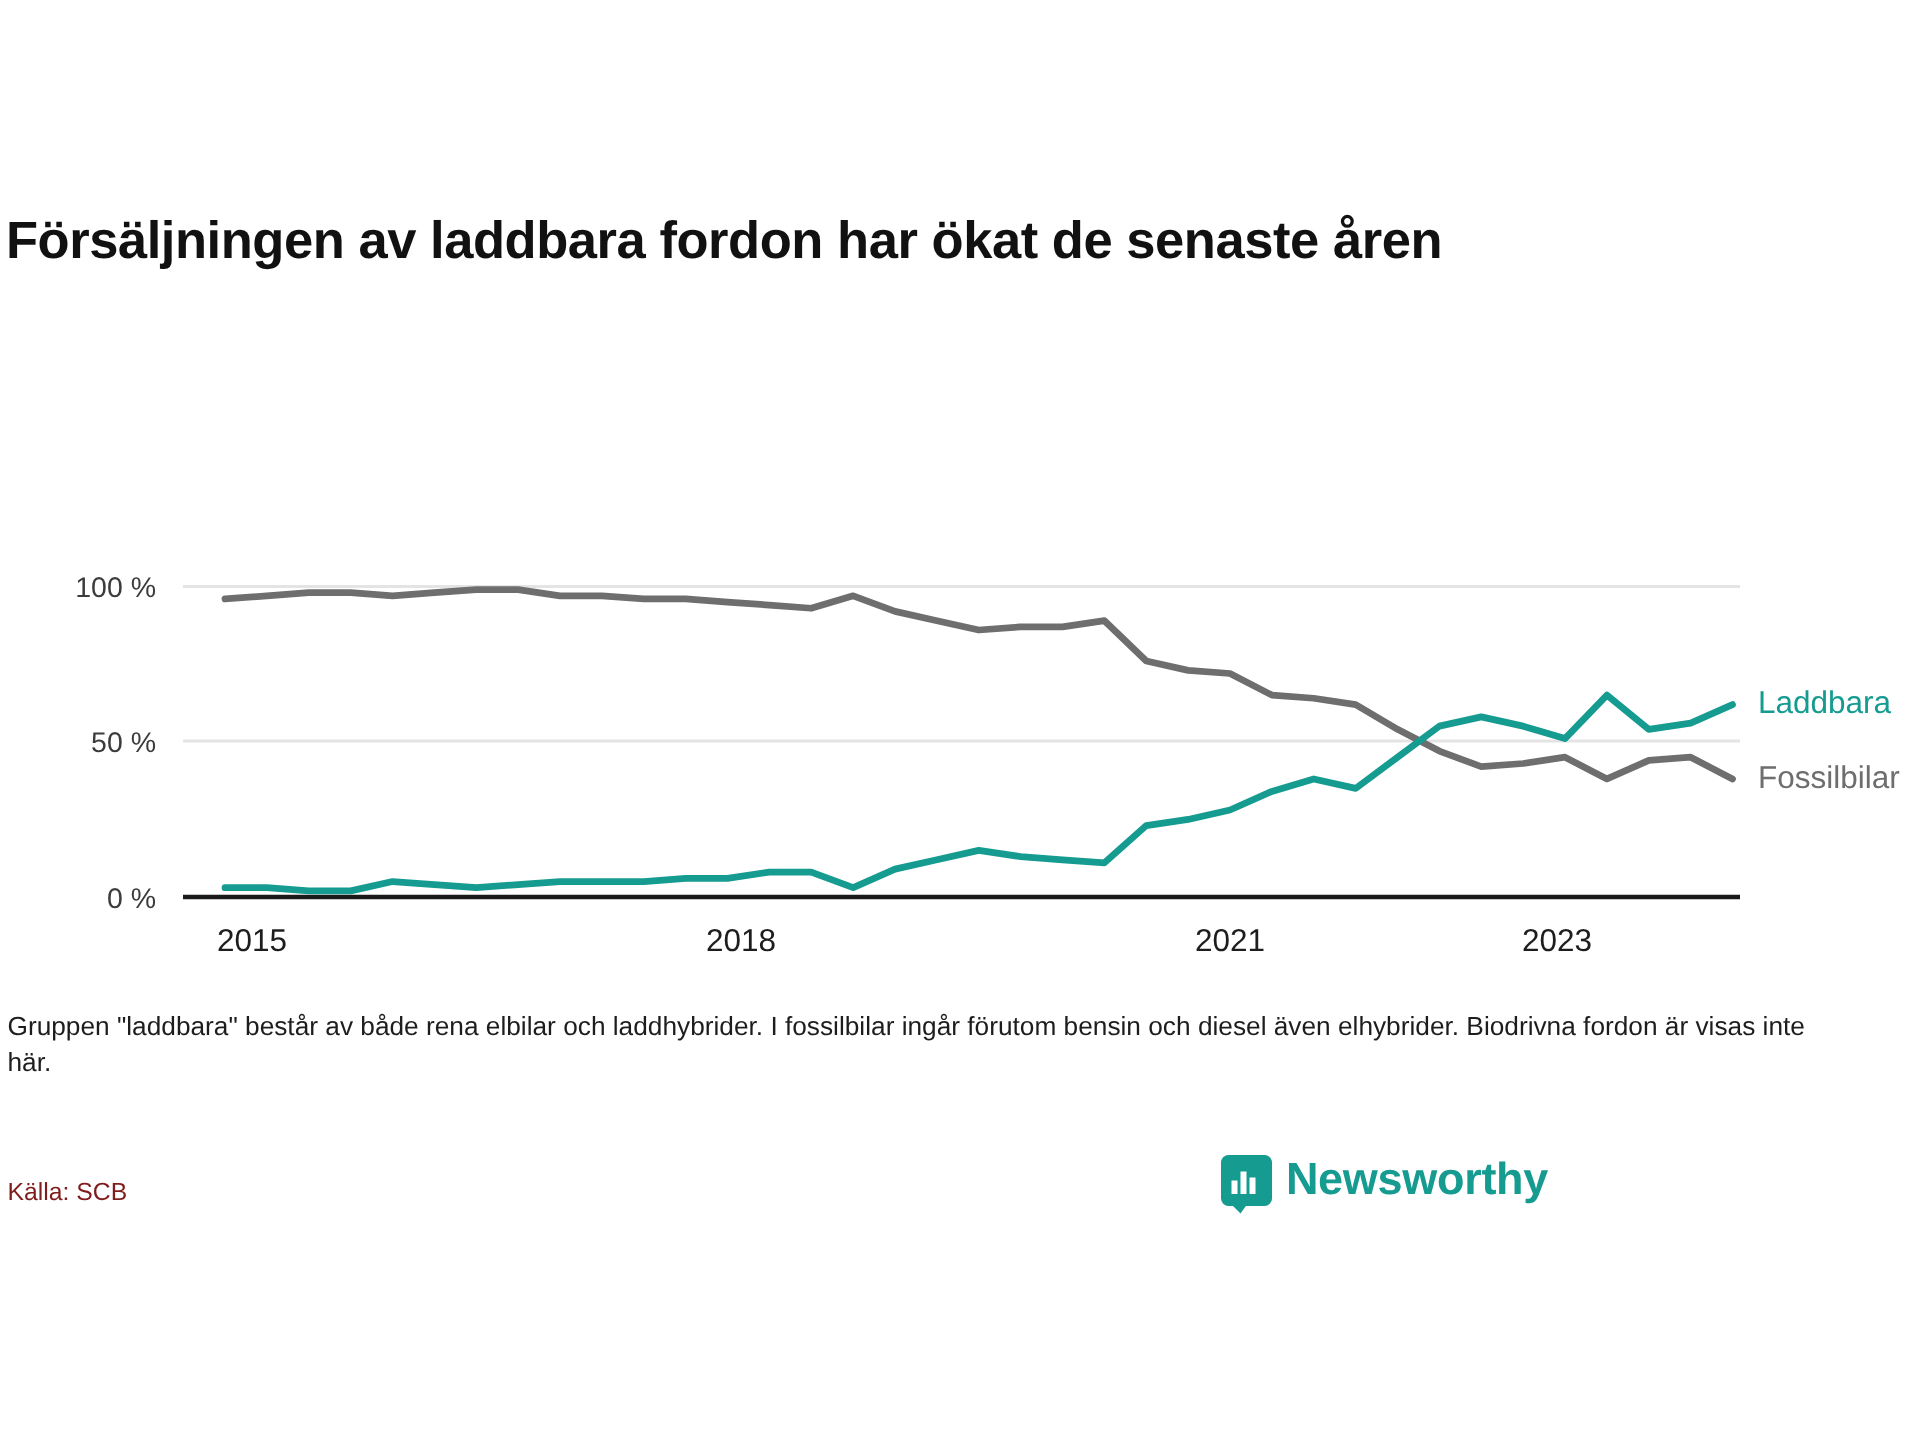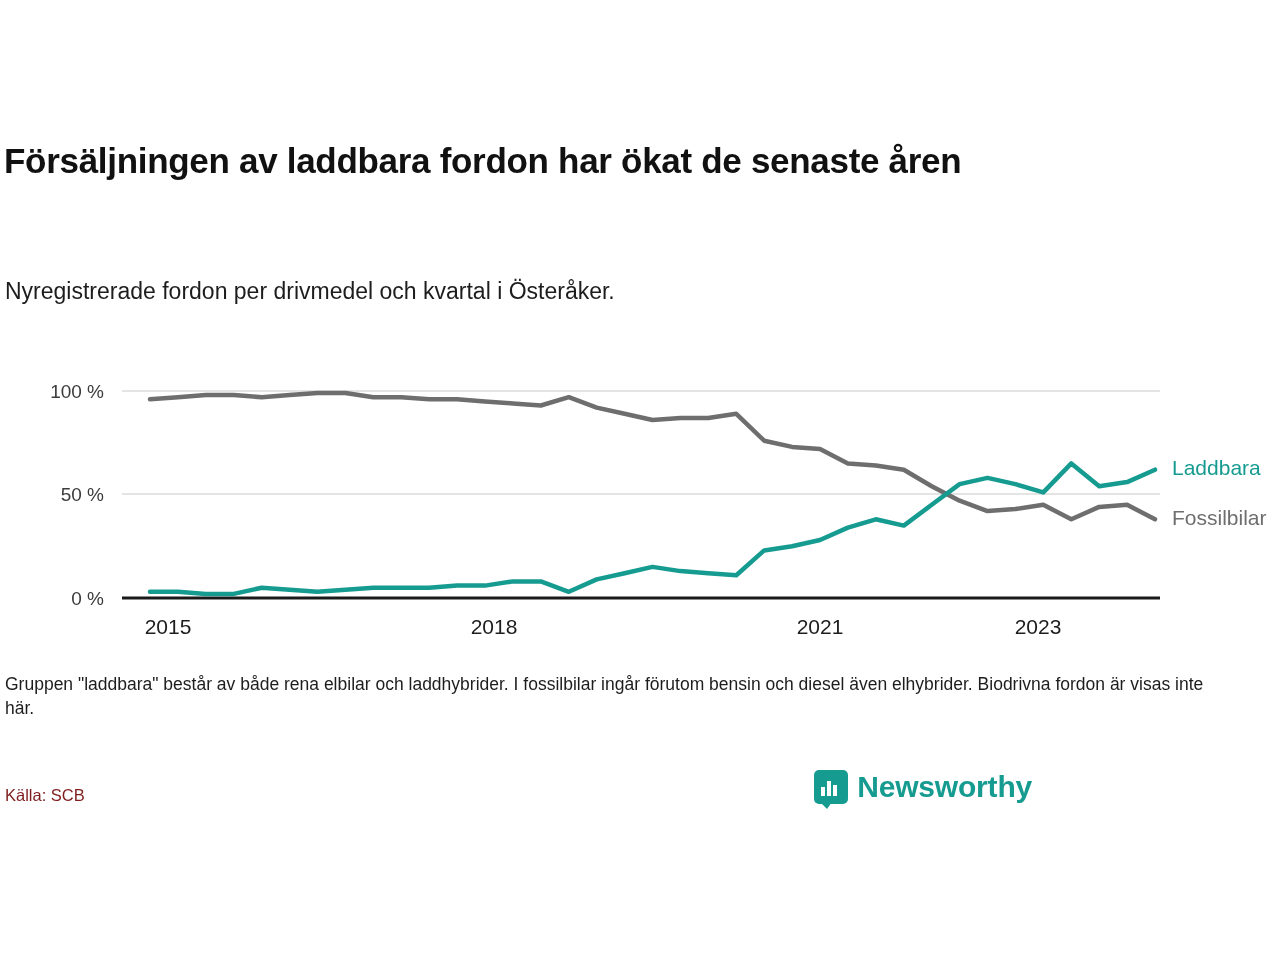--- a/index.html
+++ b/index.html
@@ -132,21 +132,20 @@
     letter-spacing: -0.2px;
   }
 </style>
 </head>
 <body>
 
 <div class="canvas">
 
   <div class="title">Försäljningen av laddbara fordon har ökat de senaste åren</div>
 
-  <div class="subtitle">Nyregistrerade fordon per drivmedel och kvartal i Österåker.</div>
 
   <div class="chart-area">
     <svg class="chart-svg" width="1280" height="290" viewBox="0 0 1280 290">
 
       <g>
         <line x1="122" y1="30" x2="1160" y2="30" stroke="#e4e4e4" stroke-width="2"></line>
         <line x1="122" y1="133" x2="1160" y2="133" stroke="#e4e4e4" stroke-width="2"></line>
       </g>
 
       <line x1="122" y1="237" x2="1160" y2="237" stroke="#1a1a1a" stroke-width="3"></line>

